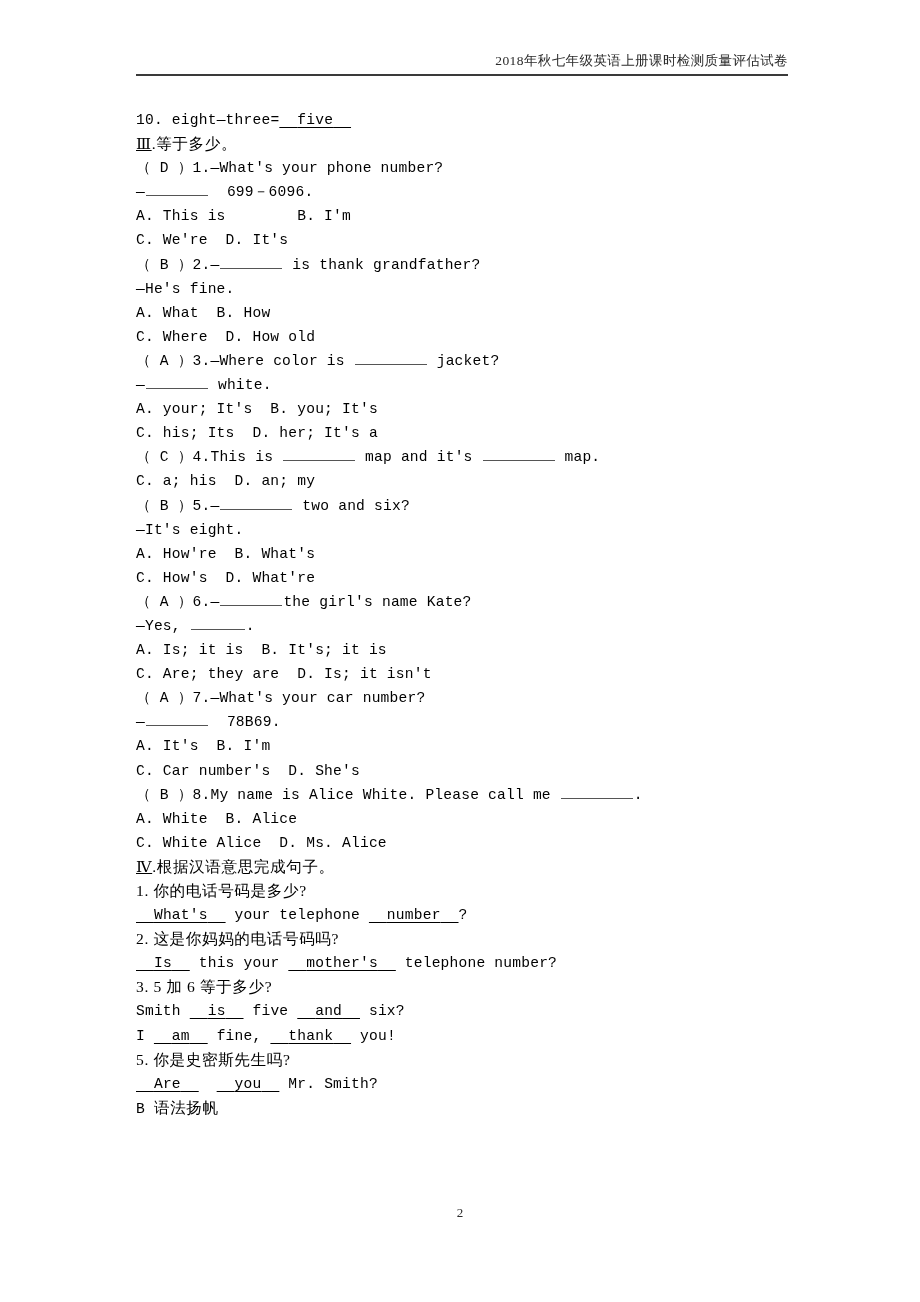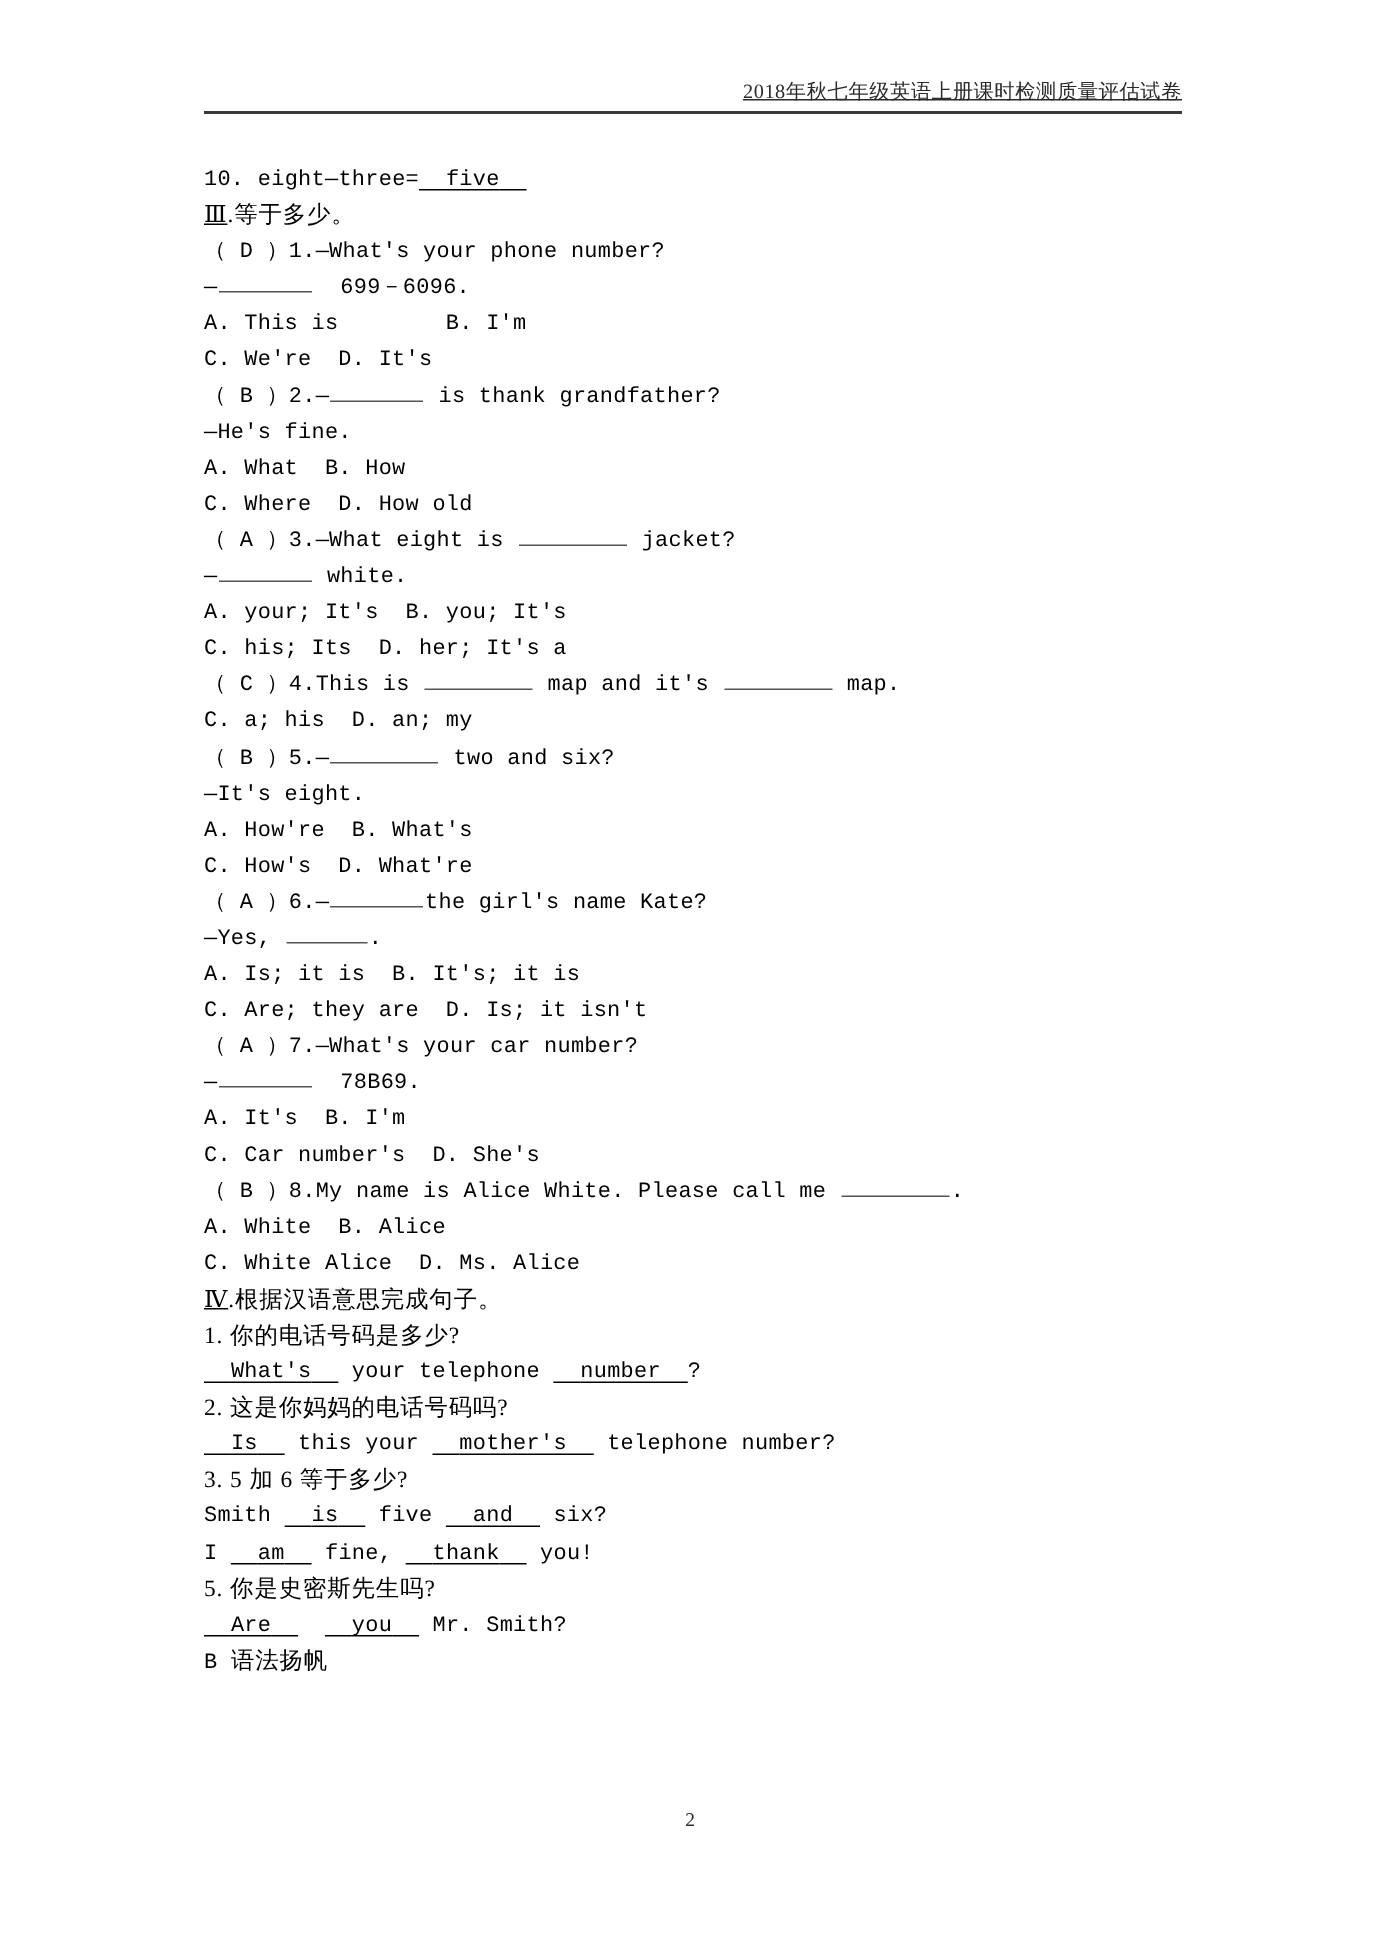--- a/index.html
+++ b/index.html
@@ -31,21 +31,20 @@
     width: 652px;
   }
   .header-title {
     text-align: right;
     font-family: "Liberation Serif", "DejaVu Serif", serif;
     font-size: 13.5px;
     letter-spacing: 0.4px;
     color: #2b2b2b;
     line-height: 18px;
     white-space: nowrap;
-    text-decoration: underline;
   }
   .header-rule {
     margin-top: 4px;
     border-top: 2px solid #3a3a3a;
     width: 652px;
     height: 0;
   }
 
   
   .content {
@@ -130,21 +129,21 @@
     <div class="line">（ <span>D</span> ）<span>1.</span><span>—What's your phone number?</span></div>
     <div class="line"><span>—</span><span class="blank w1"></span><span>  699－6096.</span></div>
     <div class="line">A. This is        B. I'm</div>
     <div class="line">C. We're  D. It's</div>
 
     <div class="line">（ <span>B</span> ）<span>2.</span><span>—</span><span class="blank w1"></span><span> is thank grandfather?</span></div>
     <div class="line">—He's fine.</div>
     <div class="line">A. What  B. How</div>
     <div class="line">C. Where  D. How old</div>
 
-    <div class="line">（ <span>A</span> ）<span>3.</span><span>—What eight is </span><span class="blank w2"></span><span> jacket?</span></div>
+    <div class="line">（ <span>A</span> ）<span>3.</span><span>—Where color is </span><span class="blank w2"></span><span> jacket?</span></div>
     <div class="line"><span>—</span><span class="blank w1"></span><span> white.</span></div>
     <div class="line">A. your; It's  B. you; It's</div>
     <div class="line">C. his; Its  D. her; It's a</div>
 
     <div class="line">（ <span>C</span> ）<span>4.</span><span>This is </span><span class="blank w2"></span><span> map and it's </span><span class="blank w2"></span><span> map.</span></div>
     <div class="line">C. a; his  D. an; my</div>
 
     <div class="line">（ <span>B</span> ）<span>5.</span><span>—</span><span class="blank w2"></span><span> two and six?</span></div>
     <div class="line">—It's eight.</div>
     <div class="line">A. How're  B. What's</div>

